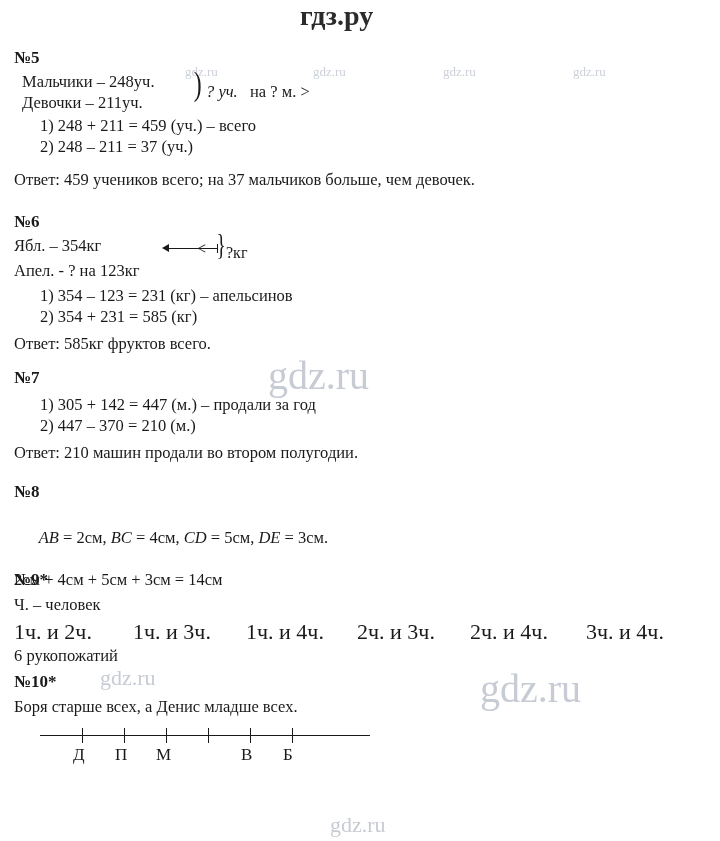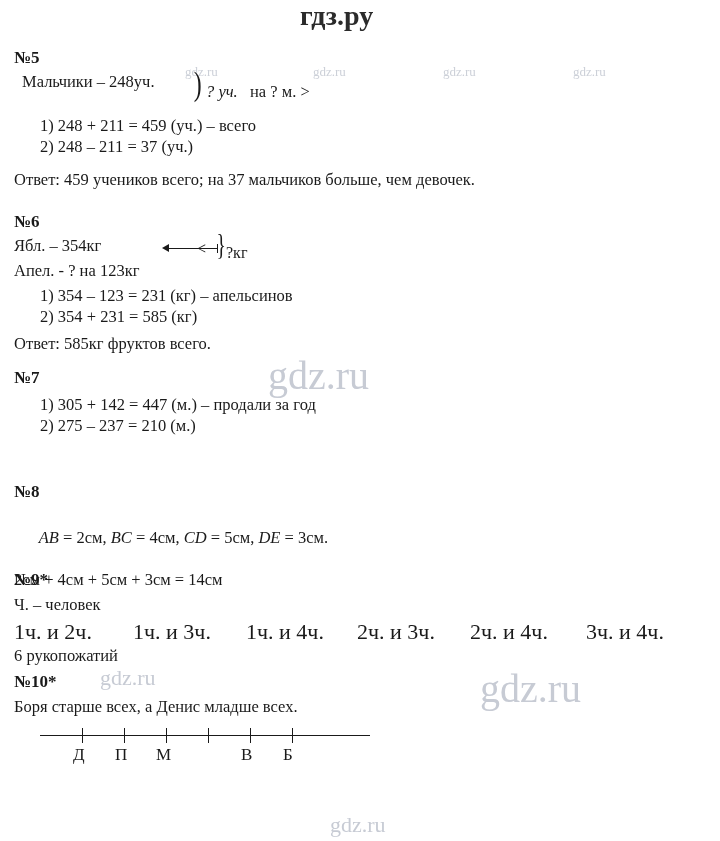--- a/index.html
+++ b/index.html
@@ -184,20 +184,21 @@
   <div class="wm wm-sm" style="left:573px; top:64px;">gdz.ru</div>
   <div class="wm wm-lg" style="left:268px; top:352px;">gdz.ru</div>
   <div class="wm wm-md" style="left:100px; top:665px;">gdz.ru</div>
   <div class="wm wm-lg" style="left:480px; top:665px;">gdz.ru</div>
   <div class="wm wm-md" style="left:330px; top:812px;">gdz.ru</div>
 
   <div class="task" style="top:48px;">
     <div class="task-num">№5</div>
     <div class="brace-block">
       <div class="line b-l1">Мальчики – 248уч.</div>
+      <div class="line b-l2">Девочки – 211уч.</div>
       <div class="b-brace">)</div>
       <div class="line" style="position:absolute; left:192px; top:10px;font-style:italic;">? уч.</div>
       <div class="line" style="position:absolute; left:236px; top:10px;">на ? м. &gt;</div>
     </div>
     <div class="line indent">1) 248 + 211 = 459 (уч.) – всего</div>
     <div class="line indent">2) 248 – 211 = 37 (уч.)</div>
     <div class="line" style="margin-top:12px;">Ответ: 459 учеников всего; на 37 мальчиков больше, чем девочек.</div>
   </div>
 
   <div class="task" style="top:212px;">
@@ -215,21 +216,22 @@
       <div class="t6-kg">?кг</div>
     </div>
     <div class="line indent">1) 354 – 123 = 231 (кг) – апельсинов</div>
     <div class="line indent">2) 354 + 231 = 585 (кг)</div>
     <div class="line" style="margin-top:6px;">Ответ: 585кг фруктов всего.</div>
   </div>
 
   <div class="task" style="top:368px;">
     <div class="task-num">№7</div>
     <div class="line indent" style="margin-top:6px;">1) 305 + 142 = 447 (м.) – продали за год</div>
-    <div class="line indent">2) 275 – 237 = 210 (м.)</div>
+    <div class="line indent">2) 447 – 370 = 210 (м.)</div>
+    <div class="line" style="margin-top:6px;">Ответ: 210 машин продали во втором полугодии.</div>
   </div>
 
   <div class="task" style="top:482px;">
     <div class="task-num">№8</div>
     <div class="line" style="margin-top:4px;">
       <span class="italic">AB</span><span> = 2см, </span><span class="italic">BC</span><span> = 4см, </span><span class="italic">CD</span><span> = 5см, </span><span class="italic">DE</span><span> = 3см.</span>
     </div>
     <div class="line">2см + 4см + 5см + 3см = 14см</div>
   </div>
 

